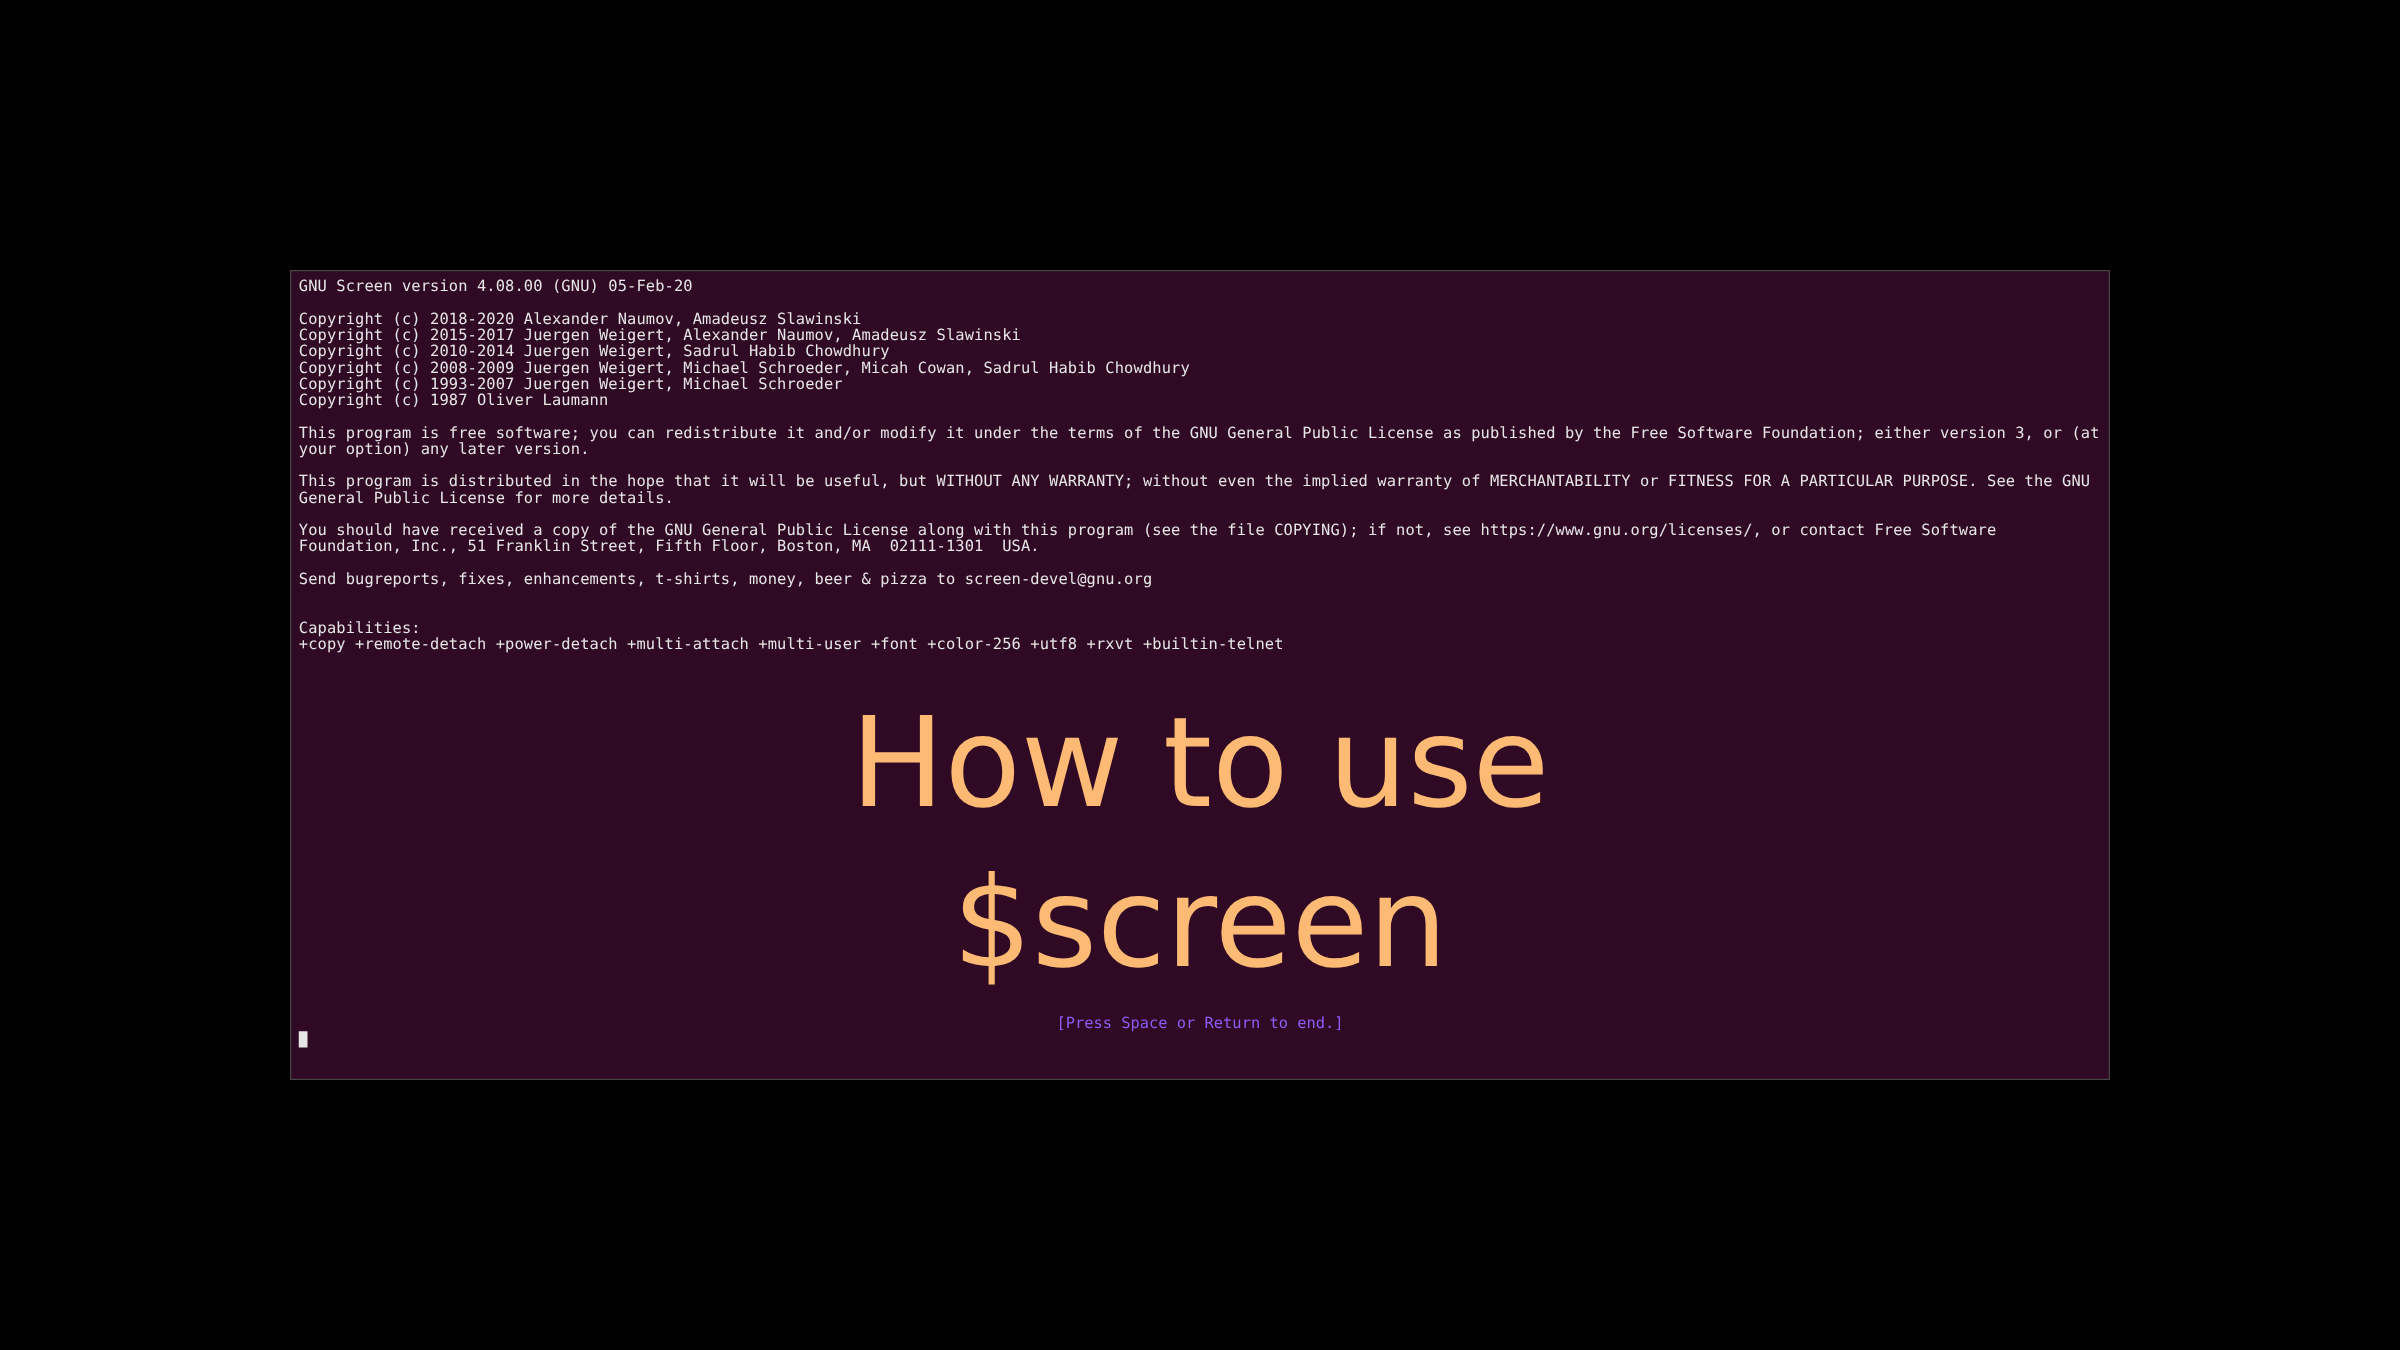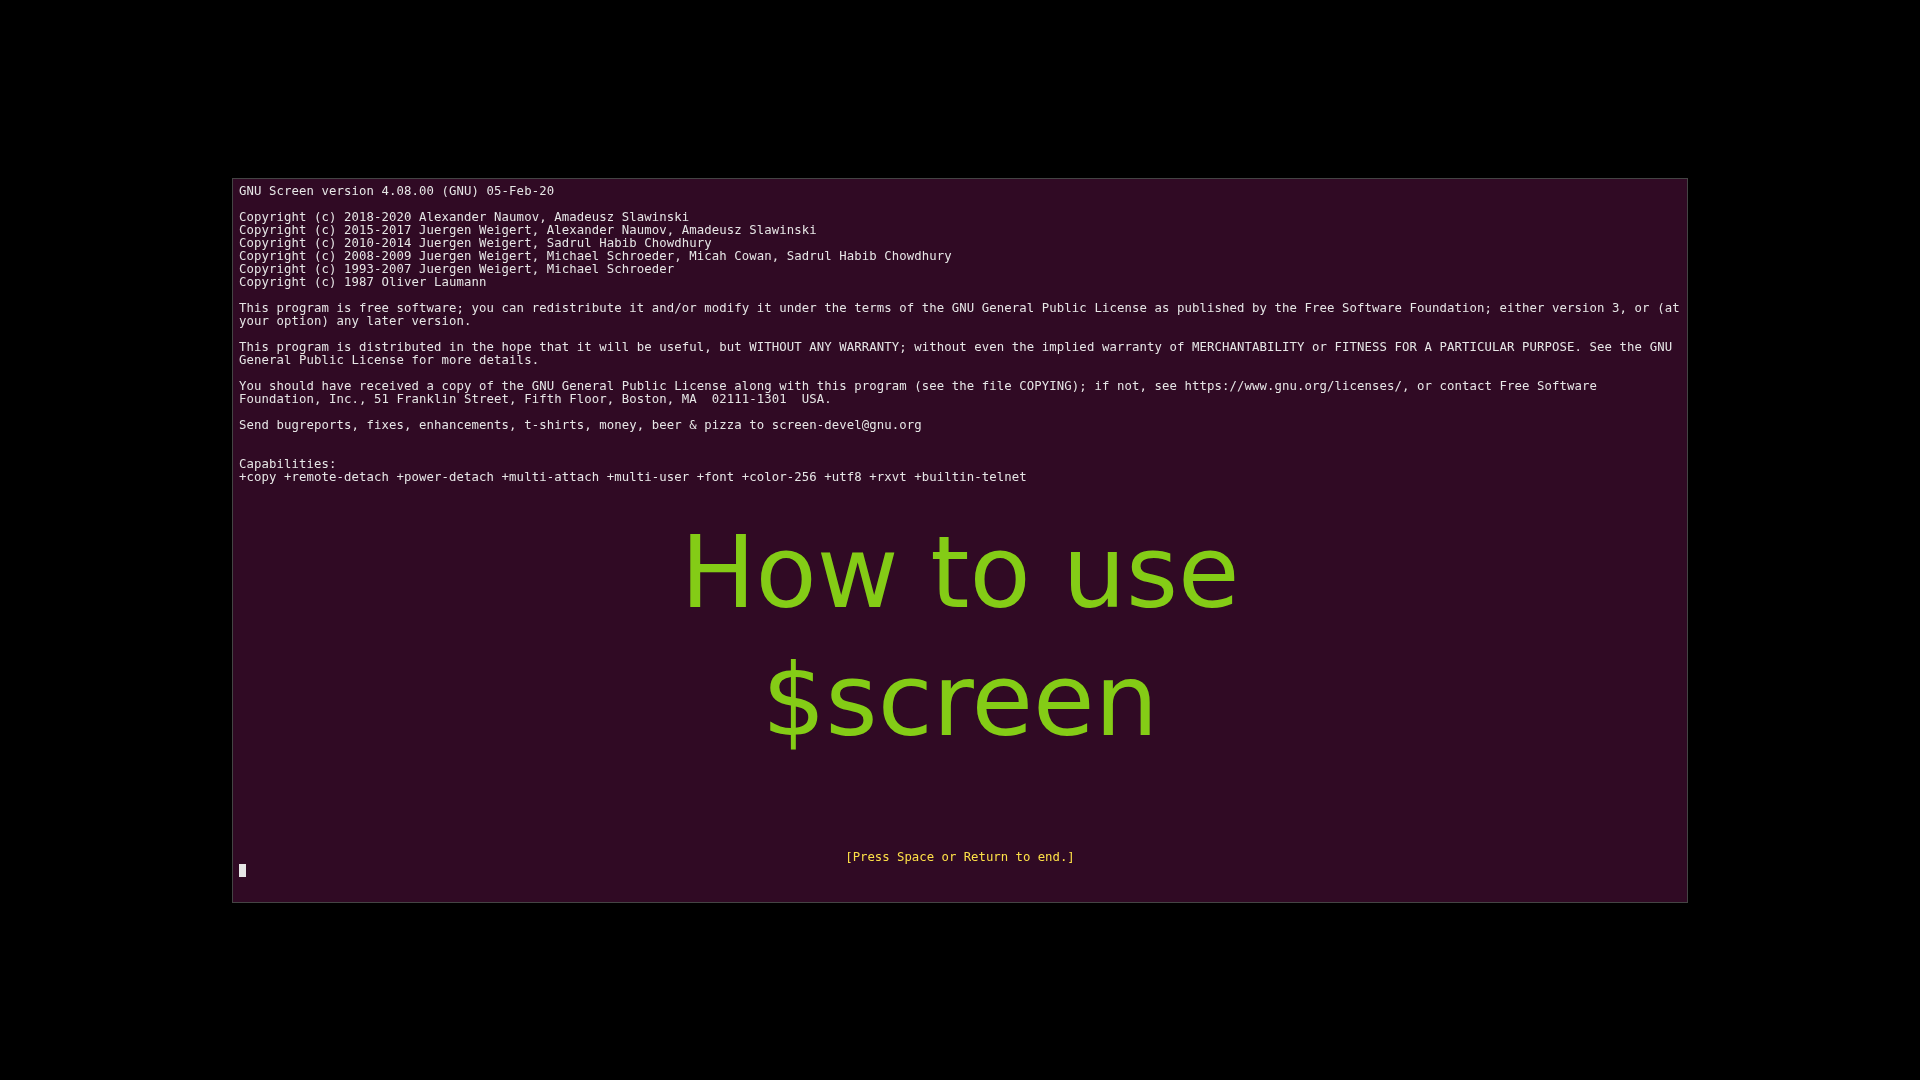--- a/index.html
+++ b/index.html
@@ -7,21 +7,21 @@
     body {
       background: #000;
       font-family: 'DejaVu Sans Mono', 'Liberation Mono', 'Courier New', monospace;
       overflow: hidden;
       display: flex;
       align-items: center;
       justify-content: center;
     }
     .frame {
       width: 1456px;
-      height: 725px;
+      height: 648px;
       background: #300a24;
       border: 1px solid #444;
       position: relative;
       padding: 6px;
       overflow: hidden;
     }
     .terminal-text {
       color: #e6e6e6;
       font-size: 12.3px;
       line-height: 13px;
@@ -29,34 +29,34 @@
       word-wrap: break-word;
       font-family: 'DejaVu Sans Mono', 'Liberation Mono', 'Courier New', monospace;
       letter-spacing: 0.1px;
     }
     .overlay-title {
       position: absolute;
       left: 0;
       right: 0;
       top: 330px;
       text-align: center;
-      color: #84cc16;
+      color: #fdba74;
       font-family: 'DejaVu Sans', 'Liberation Sans', Arial, sans-serif;
       font-size: 100px;
       line-height: 128px;
       font-weight: 400;
       pointer-events: none;
     }
     .statusline {
       position: absolute;
       left: 0;
       right: 0;
       bottom: 38px;
       text-align: center;
-      color: #fde047;
+      color: #8b5cf6;
       font-size: 12.3px;
       font-family: 'DejaVu Sans Mono', 'Liberation Mono', 'Courier New', monospace;
       margin-top: 31px;
     }
     .cursor {
       position: absolute;
       left: 6px;
       bottom: 25px;
       width: 7px;
       height: 13px;

